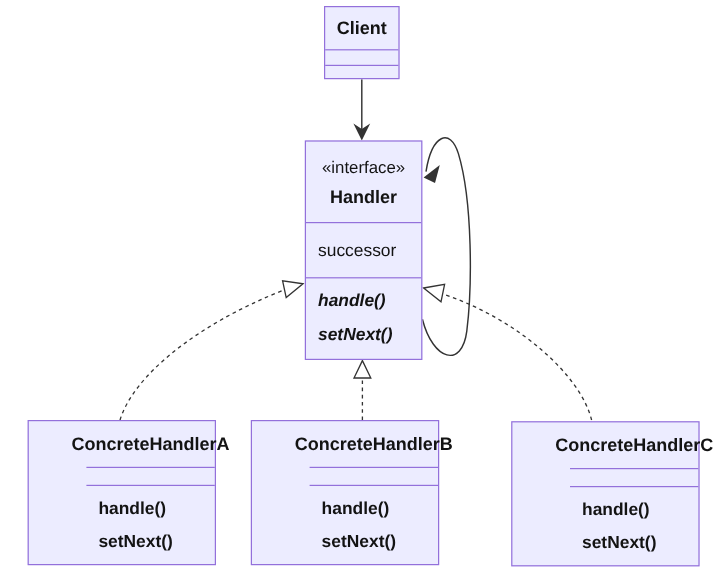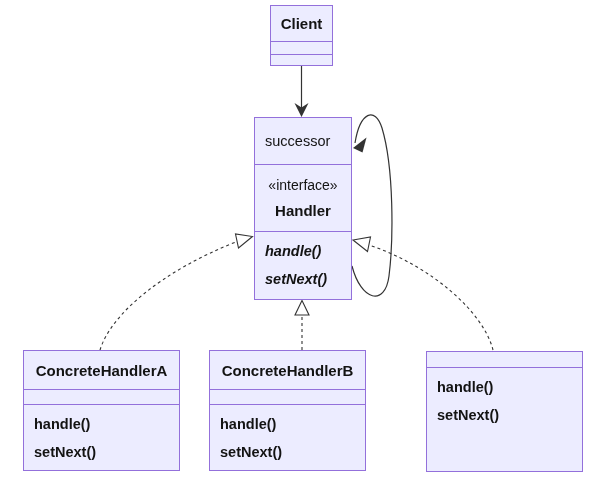--- a/index.html
+++ b/index.html
@@ -49,21 +49,21 @@
   .client   { left: 270px; top: 5px;   width: 63px;  height: 61px; }
   .client .cmp.title   { height: 35px; }
   .client .cmp.attrs   { height: 13px; }
   .client .cmp.methods { flex: 1; }
 
   .handler  { left: 254px; top: 117px; width: 98px;  height: 183px; }
   .handler .cmp.title   { height: 67px; }
   .handler .cmp.attrs   { height: 46px; }
   .handler .cmp.methods { flex: 1; }
 
-  .concrete { top: 350px; width: 157px; height: 121px; }
+  .concrete { top: 350px; width: 157px; height: 121px; padding-left: 48px; }
   .concrete.a { left: 23px; }
   .concrete.b { left: 209px; }
   .concrete.c { left: 426px; top: 351px; }
   .concrete .cmp.title   { height: 38px; }
   .concrete .cmp.attrs   { height: 15px; }
   .concrete .cmp.methods { flex: 1; }
 </style>
 </head>
 <body>
 
@@ -89,26 +89,26 @@
 
   <div class="uml-class client">
     <div class="cmp title">
       <span>Client</span>
     </div>
     <div class="cmp attrs"></div>
     <div class="cmp methods flex-fill"></div>
   </div>
 
   <div class="uml-class handler">
-    <div class="cmp attrs attrs-handler">
-      <div class="member">successor</div>
-    </div>
     <div class="cmp title">
       <span class="stereotype">«interface»</span>
       <span>Handler</span>
+    </div>
+    <div class="cmp attrs attrs-handler">
+      <div class="member">successor</div>
     </div>
     <div class="cmp methods members abstract flex-fill">
       <div class="member">handle()</div>
       <div class="member">setNext()</div>
     </div>
   </div>
 
   <div class="uml-class concrete a">
     <div class="cmp title">
       <span>ConcreteHandlerA</span>
@@ -125,20 +125,23 @@
       <span>ConcreteHandlerB</span>
     </div>
     <div class="cmp attrs"></div>
     <div class="cmp methods members flex-fill">
       <div class="member">handle()</div>
       <div class="member">setNext()</div>
     </div>
   </div>
 
   <div class="uml-class concrete c">
+    <div class="cmp title">
+      <span>ConcreteHandlerC</span>
+    </div>
     <div class="cmp attrs"></div>
     <div class="cmp methods members flex-fill">
       <div class="member">handle()</div>
       <div class="member">setNext()</div>
     </div>
   </div>
 
 </div>
 
 </body></html>

